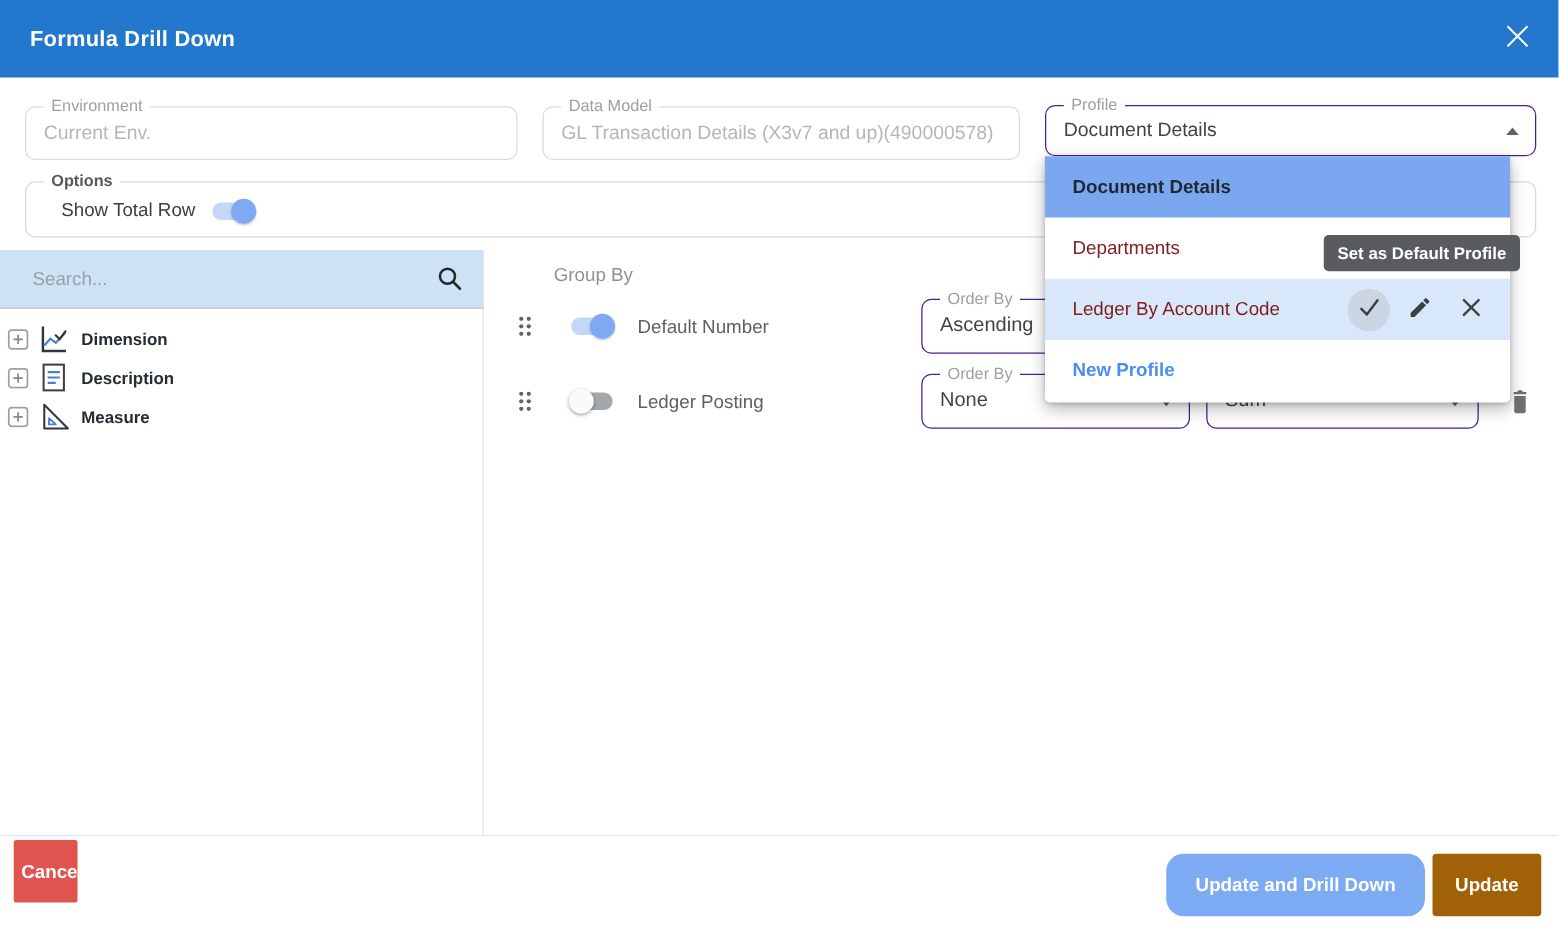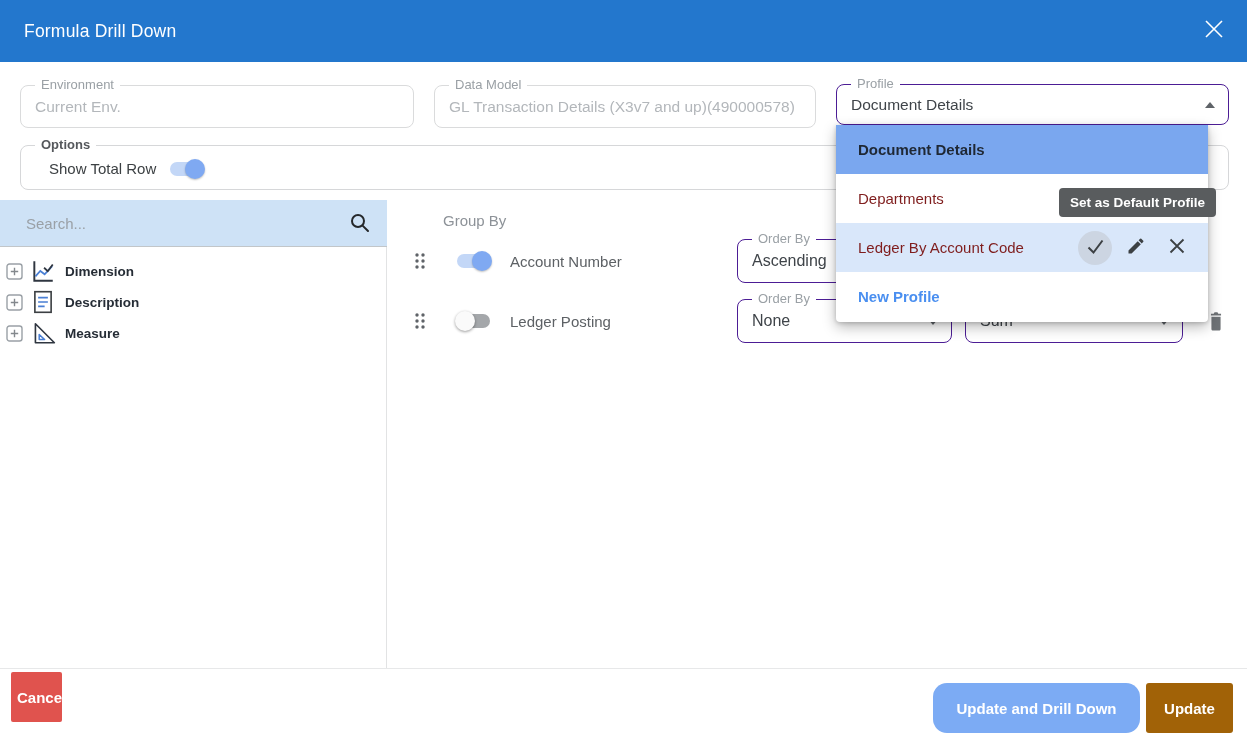--- a/index.html
+++ b/index.html
@@ -4,21 +4,21 @@
 <style>
   html,body{margin:0;padding:0;background:#ffffff;}
   *{box-sizing:border-box;}
   .stage{
     position:relative;width:1247px;height:747px;overflow:hidden;
     background:#ffffff;font-family:"Liberation Sans", sans-serif;color:#3f4347;
   }
   
   .hdr{position:absolute;left:0;top:0;width:1247px;height:62px;background:#2377cd;}
   .hdr-title{position:absolute;left:24px;top:0;height:62px;line-height:62px;
-    color:#ffffff;font-size:17.5px;font-weight:400;letter-spacing:.2px;}
+    color:#ffffff;font-size:17.5px;font-weight:700;letter-spacing:.2px;}
   .hdr-close{position:absolute;right:16px;top:14px;width:34px;height:34px;cursor:pointer;
     display:flex;align-items:center;justify-content:center;}
   
   .field{position:absolute;border:1px solid #4c1d95;border-radius:8px;background:#fff;}
   .notch{position:absolute;top:-8px;left:14px;background:#fff;padding:0 6px;
     font-size:13px;color:#9aa0a5;line-height:14px;white-space:nowrap;}
   .fval{position:absolute;left:14px;right:30px;top:0;bottom:0;display:flex;align-items:center;
     font-size:15.5px;color:#3f4449;white-space:nowrap;overflow:hidden;}
   .field.disabled .fval{color:#b3b7bb;}
   .field.disabled{border-color:#dadbdc;}
@@ -192,21 +192,21 @@
           <circle cx="10" cy="10" r="1.7"></circle>
           <circle cx="4" cy="16" r="1.7"></circle>
           <circle cx="10" cy="16" r="1.7"></circle>
         </g>
       </svg>
   </span>
   <span class="toggle on" style="position:absolute;left:455px;top:251px;">
     <span class="track"></span>
       <span class="knob"></span>
   </span>
-  <span class="gb-name" style="left:510px;top:253px;">Account Number</span>
+  <span class="gb-name" style="left:510px;top:253px;">Default Number</span>
   <div class="field" style="left:737px;top:239px;width:215px;height:44px;">
     <span class="notch">Order By</span>
     <span class="fval" style="font-size:16px;">Ascending</span>
     <span class="arr down"></span>
   </div>
 
   <span class="gb-handle" style="left:413px;top:311px;">
     <svg width="14" height="20" viewBox="0 0 14 20">
         <g fill="#5f6368">
           <circle cx="4" cy="4" r="1.7"></circle>

